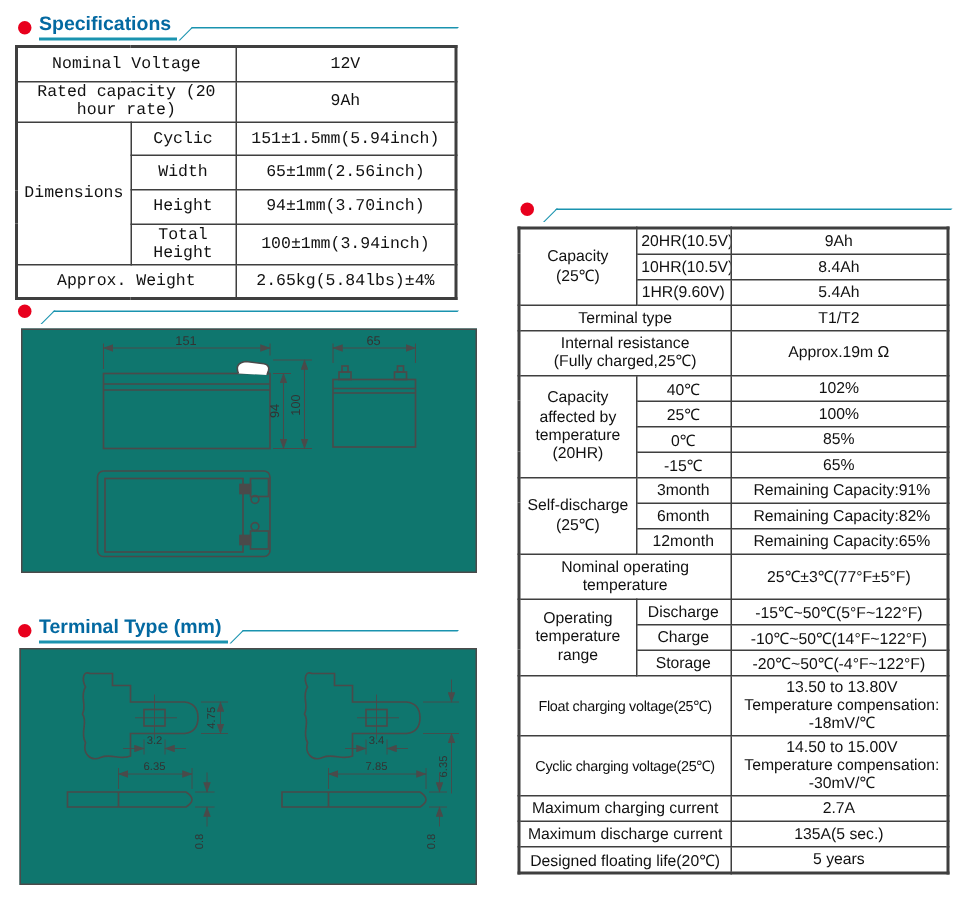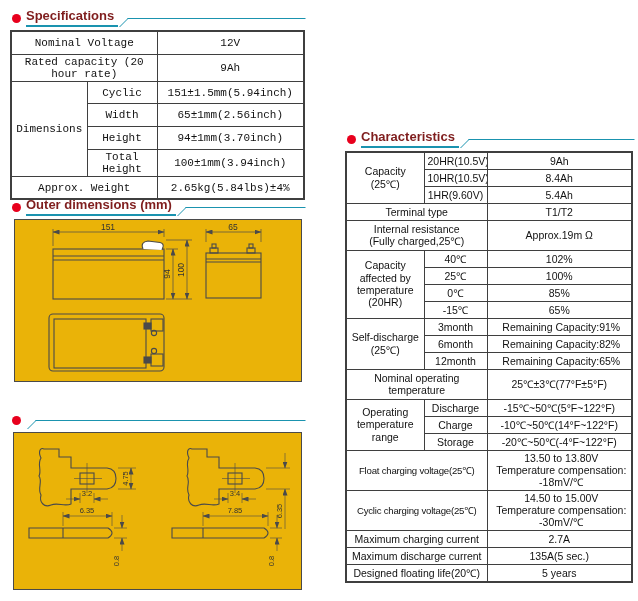--- a/index.html
+++ b/index.html
@@ -7,21 +7,21 @@
     width:638px;height:601px;position:relative;background:#ffffff;
     font-family:"Liberation Sans",sans-serif;color:#111;overflow:hidden;
     -webkit-font-smoothing:antialiased;
   }
   .abs{position:absolute;}
 
   
   .sec-header{position:absolute;display:flex;align-items:flex-end;height:20px;}
   .dot{width:9px;height:9px;border-radius:50%;background:#e8001d;margin:0 5px 4px 2px;flex:0 0 auto;}
   .sec-title{
-    font-size:13px;font-weight:bold;color:#7f1d1d;line-height:15px;
+    font-size:13px;font-weight:bold;color:#0369a1;line-height:15px;
     border-bottom:2.5px solid #1a93af;padding:0 4px 2px 0;white-space:nowrap;
   }
   .swoosh{
     flex:1;height:8px;margin-left:1px;margin-right:8px;
     border-top:1.8px solid #1a93af;border-left:1.8px solid #1a93af;
     transform:skewX(-45deg);transform-origin:0 100%;
   }
 
   
   table.tbl{border-collapse:collapse;table-layout:fixed;background:#fff;}
@@ -34,21 +34,21 @@
   table.spec td{height:19.7px;}
   table.char{font-size:10.5px;}
   .h17{height:17px;}
   .h30{height:30px;}
   .h40{height:40px;}
   .pre{white-space:pre-line;line-height:1.18;}
   .left{text-align:center;padding-left:7px !important;}
   .sm{font-size:9.6px;letter-spacing:-0.2px;}
 
   
-  .draw-box{position:absolute;border:1.5px solid #4a4a4a;background:#eab308;}
+  .draw-box{position:absolute;border:1.5px solid #4a4a4a;background:#0f766e;padding-left:16px;}
   svg text{font-family:"Liberation Sans",sans-serif;fill:#333;}
 </style>
 </head>
 <body>
 
 <div class="sec-header" style="left:10px;top:7px;width:295px;">
   <span class="dot"></span>
   <span class="sec-title">Specifications</span>
   <span class="swoosh"></span>
 </div>
@@ -87,21 +87,20 @@
   </tr>
   <tr>
     <td colspan="2">Approx. Weight</td>
     <td>2.65kg(5.84lbs)±4%</td>
   </tr>
 </tbody>
   </table>
 
 <div class="sec-header" style="left:10px;top:196px;width:295px;">
   <span class="dot"></span>
-  <span class="sec-title">Outer dimensions (mm)</span>
   <span class="swoosh"></span>
 </div>
 
 <div class="draw-box" style="left:14px;top:219px;width:286px;height:161px;">
   <svg width="283" height="158" viewBox="0 0 283 158">
     <defs>
       <marker id="aO" markerWidth="7" markerHeight="5" refX="6.5" refY="2.5" orient="auto-start-reverse" markerUnits="userSpaceOnUse">
         <path d="M0,0L7,2.5L0,5Z" fill="#4a4a4a"></path>
       </marker>
     </defs>
@@ -149,20 +148,21 @@
       <rect x="129" y="103" width="7" height="6" fill="#4a4a4a"></rect>
       <rect x="129" y="137" width="7" height="6" fill="#4a4a4a"></rect>
       <circle cx="139" cy="113" r="2.6"></circle>
       <circle cx="139" cy="131" r="2.6"></circle>
     </g>
   </svg>
 </div>
 
 <div class="sec-header" style="left:10px;top:409px;width:295px;">
   <span class="dot"></span>
+  <span class="sec-title">Terminal Type (mm)</span>
   <span class="swoosh"></span>
 </div>
 
 <div class="draw-box" style="left:13px;top:432px;width:287px;height:156px;text-decoration:underline;">
   <svg width="284" height="153" viewBox="0 0 284 153">
     <defs>
       <marker id="aT" markerWidth="7" markerHeight="5" refX="6.5" refY="2.5" orient="auto-start-reverse" markerUnits="userSpaceOnUse">
         <path d="M0,0L7,2.5L0,5Z" fill="#4a4a4a"></path>
       </marker>
     </defs>
@@ -237,21 +237,20 @@
         <line x1="105" y1="110" x2="105" y2="97" marker-end="url(#aT)"></line>
       </g>
       <text x="63" y="72" font-size="7.5" text-anchor="middle">7.85</text>
       <text x="102" y="120" font-size="7.5" text-anchor="middle" transform="rotate(-90 102 120)">0.8</text>
     </g>
   </svg>
 </div>
 
 <div class="sec-header" style="left:345px;top:128px;width:289px;">
   <span class="dot"></span>
-  <span class="sec-title">Characteristics</span>
   <span class="swoosh"></span>
 </div>
 
 <table class="tbl char abs" style="left:345px;top:151px;width:288px;">
   <colgroup>
       <col style="width:78px">
       <col style="width:63px">
       <col>
     </colgroup>
   <tbody>

